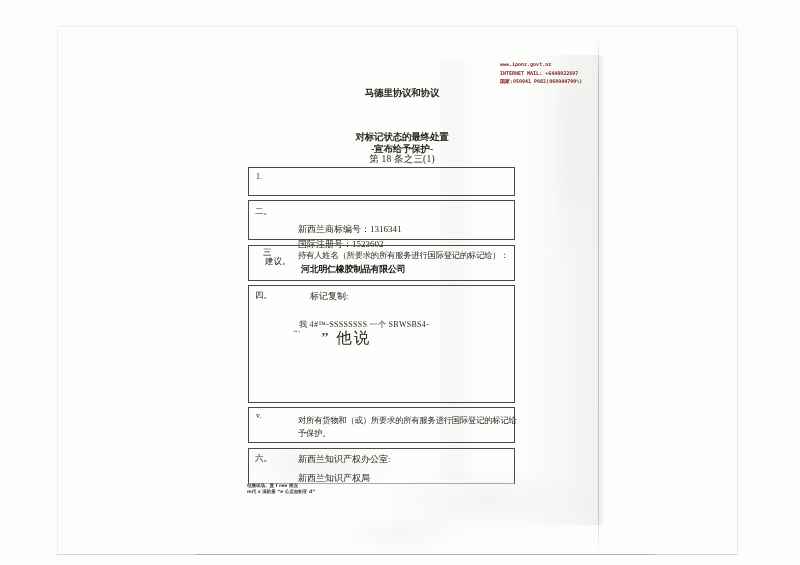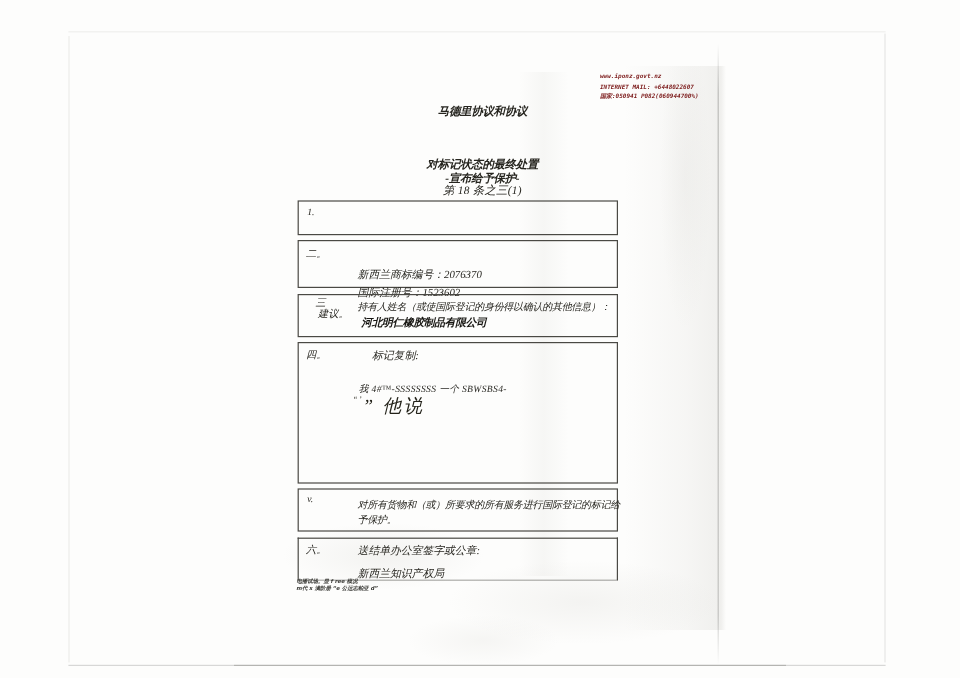--- a/index.html
+++ b/index.html
@@ -1,21 +1,21 @@
 <!DOCTYPE html>
 <html><head>
 <meta charset="utf-8">
 <style>
   html,body{margin:0;padding:0;}
   body{
     width:800px;height:565px;overflow:hidden;
     background:#fefefd;
     font-family:"Liberation Serif","DejaVu Serif",serif;
   }
-  .stage{position:relative;width:800px;height:565px;background:#fdfdfc;font-style:italic;}
+  .stage{position:relative;width:800px;height:565px;background:#fdfdfc;}
 
   
   .texture{position:absolute;pointer-events:none;}
   .tex-bottom{
     left:195px;top:425px;width:415px;height:128px;
     background:
       radial-gradient(ellipse 120px 40px at 30% 30%, rgba(190,188,180,.16), transparent 70%),
       radial-gradient(ellipse 160px 50px at 70% 60%, rgba(185,183,175,.14), transparent 70%),
       radial-gradient(ellipse 90px 30px at 50% 85%, rgba(190,188,180,.12), transparent 70%);
   }
@@ -68,21 +68,21 @@
   .r5{top:407px;height:36px;}
   .r6{top:448px;height:36px;border-bottom-color:rgba(74,73,68,.45);}
   .rlabel{position:absolute;font-size:8.5px;color:#26251f;white-space:nowrap;}
   .rtext{position:absolute;white-space:nowrap;color:#26251f;}
   .bold{font-weight:bold;color:#181713;}
   .fs85{font-size:8.3px;letter-spacing:-0.2px;}
   .fs9{font-size:9px;}
   .mark-line{position:absolute;left:50px;top:33px;font-size:8px;letter-spacing:0.3px;color:#2a2924;white-space:nowrap;}
   .mark-quote{position:absolute;left:45px;top:42px;white-space:nowrap;color:#232219;}
   .q-small{font-size:7px;vertical-align:8px;letter-spacing:1px;}
-  .q-big{font-size:15.5px;font-weight:500;letter-spacing:2px;}
+  .q-big{font-size:15.5px;font-weight:500;letter-spacing:2px;margin-left:20px;}
 
   
   .footnote{
     position:absolute;left:247px;top:483px;width:90px;
     font-size:4.5px;line-height:5.6px;color:#3a3a36;
     font-family:"DejaVu Sans","Liberation Sans",sans-serif;
     white-space:nowrap;font-weight:bold;letter-spacing:0;
   }
 </style>
 </head>
@@ -113,48 +113,48 @@
     <div class="t-line t4">第 18 条之三(1)</div>
   </div>
 
   <div class="rowbox r1">
     <div class="rlabel" style="left:7px;top:4px;font-size:8px;">1.</div>
   </div>
 
   <div class="rowbox r2">
     <div class="rlabel" style="left:6px;top:5px;">二。</div>
     <div class="rtext fs9" style="left:49px;top:5px;margin-top:32px;">国际注册号：1523602</div>
-    <div class="rtext fs9" style="left:49px;top:22px;">新西兰商标编号：2076370</div>
+    <div class="rtext fs9" style="left:49px;top:22px;">新西兰商标编号：1316341</div>
   </div>
 
   <div class="rowbox r3">
     <div class="rlabel" style="left:14px;top:1px;">三</div>
     <div class="rlabel" style="left:16px;top:10px;text-align:right;">建议。</div>
-    <div class="rtext fs85" style="left:49px;top:4px;">持有人姓名（或使国际登记的身份得以确认的其他信息）：</div>
+    <div class="rtext fs85" style="left:49px;top:4px;">持有人姓名（所要求的所有服务进行国际登记的标记给）：</div>
     <div class="rtext bold fs9" style="left:52px;top:17px;letter-spacing:-0.3px;text-align:right;">河北明仁橡胶制品有限公司</div>
   </div>
 
   <div class="rowbox r4">
     <div class="rlabel" style="left:6px;top:4px;">四。</div>
     <div class="rtext fs9" style="left:49px;top:4px;margin-left:12px;">标记复制:</div>
     <div class="mark-line">我 4#™-SSSSSSSS  一个 SBWSBS4-</div>
     <div class="mark-quote">
       <span class="q-small">“’</span><span class="q-big">” 他说</span>
     </div>
   </div>
 
   <div class="rowbox r5">
     <div class="rlabel" style="left:7px;top:3px;font-size:8px;">v.</div>
     <div class="rtext fs85" style="left:49px;top:7px;">对所有货物和（或）所要求的所有服务进行国际登记的标记给</div>
     <div class="rtext fs85" style="left:49px;top:20px;">予保护。</div>
   </div>
 
   <div class="rowbox r6">
     <div class="rlabel" style="left:6px;top:4px;">六。</div>
-    <div class="rtext fs9" style="left:49px;top:4px;">送结单办公室签字或公章:</div>
+    <div class="rtext fs9" style="left:49px;top:4px;">新西兰知识产权办公室:</div>
     <div class="rtext fs9" style="left:49px;top:23px;">新西兰知识产权局</div>
   </div>
 
   <div class="footnote">
     <div>电播试场。显 f ree 模况</div>
     <div>m代 x 满阶册 “e 公运志帕亚 d”</div>
   </div>
 
 </div>
 

